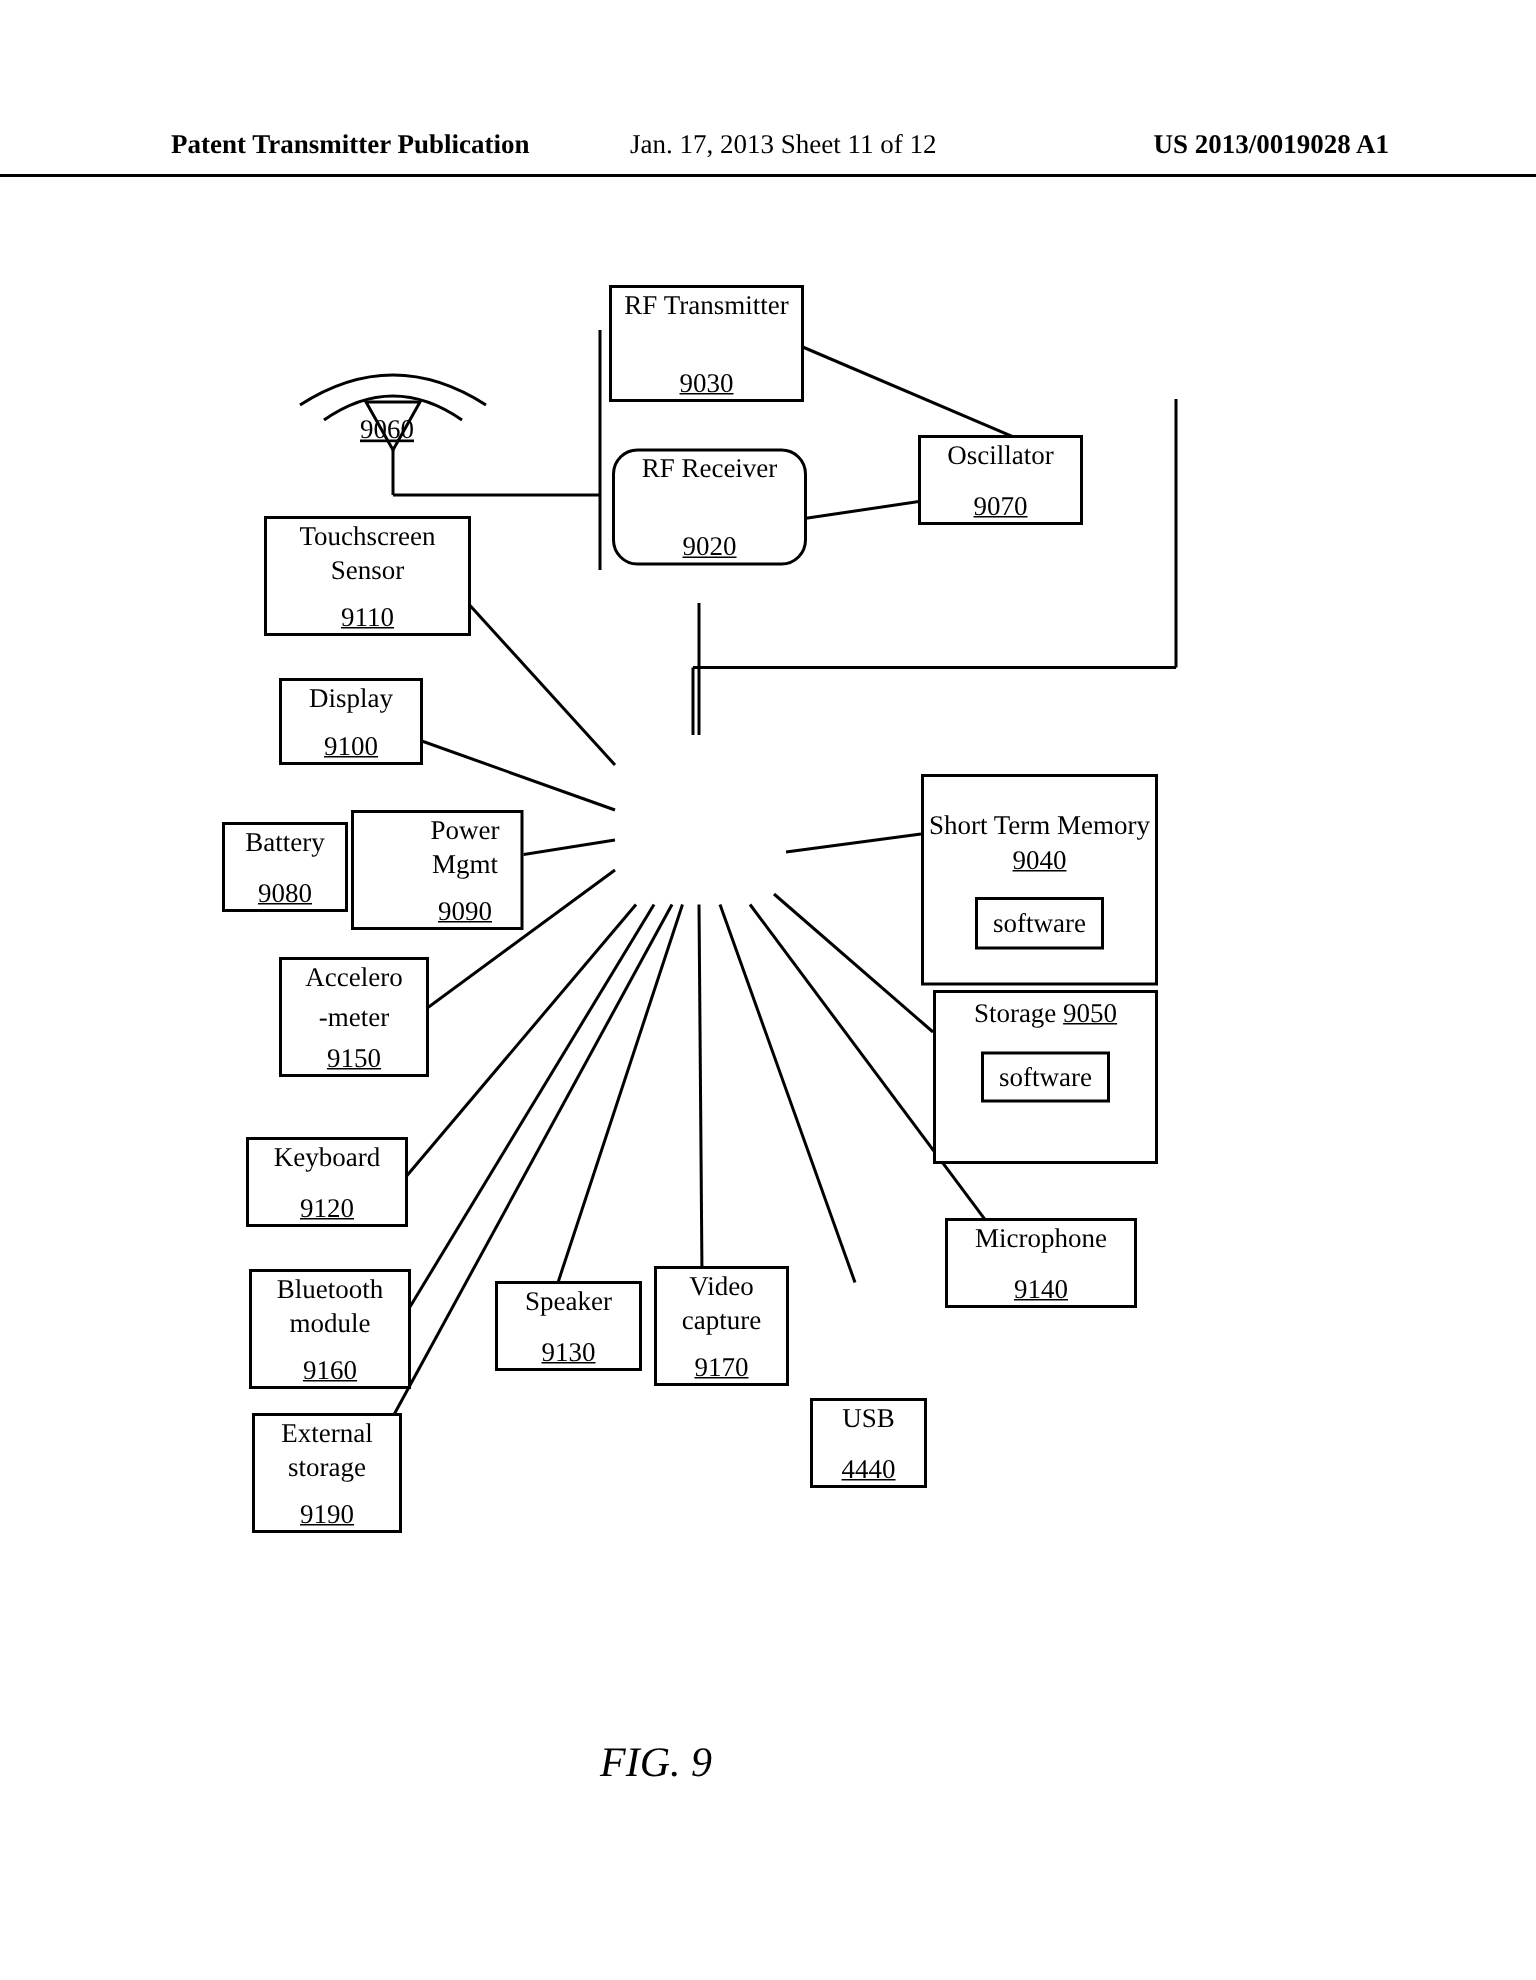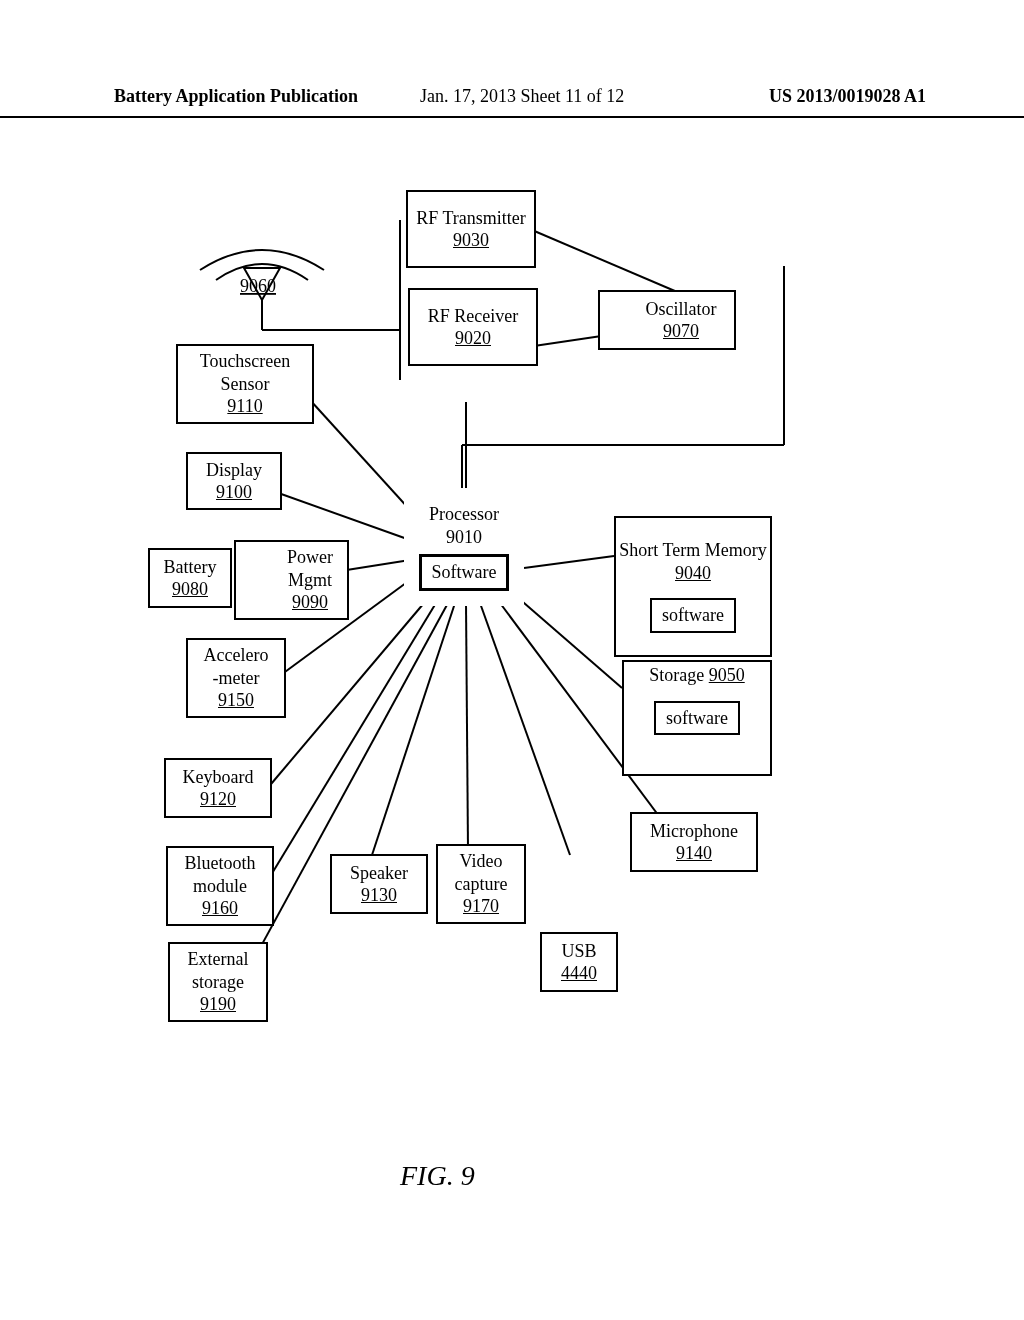--- a/index.html
+++ b/index.html
@@ -46,21 +46,21 @@
   }
   .box {
     position: absolute;
     border: 2px solid #000;
     background: #fff;
     text-align: center;
     font-size: 18px;
     line-height: 1.25;
     display: flex;
     flex-direction: column;
-    justify-content: center;
+    justify-content: space-between;
     align-items: center;
   }
   .box .u { text-decoration: underline; }
   .box-nb { border: none; }
   .fig-caption {
     position: absolute;
     left: 400px;
     top: 1160px;
     font-style: italic;
     font-size: 28px;
@@ -76,21 +76,21 @@
     margin-top: 6px;
     font-size: 18px;
   }
 </style>
 </head>
 <body>
 
 <div class="page">
 
   <div class="header">
-    <span class="header-left">Battery Application Publication</span>
+    <span class="header-left">Patent Transmitter Publication</span>
     <span class="header-mid">Jan. 17, 2013  Sheet 11 of 12</span>
     <span class="header-right">US 2013/0019028 A1</span>
   </div>
 
   <svg class="diagram" width="1024" height="1320">
     <g stroke="#000" stroke-width="2" fill="none">
 
       <path d="M 200 270 Q 262 230 324 270"></path>
       <path d="M 216 280 Q 262 248 308 280"></path>
 
@@ -140,26 +140,26 @@
     </g>
 
     <text x="240" y="292" font-family="Times New Roman" font-size="18" text-decoration="underline">9060</text>
   </svg>
 
   <div class="box" style="left:406px; top:190px; width:126px; height:74px;">
     <span>RF Transmitter</span>
     <span class="u">9030</span>
   </div>
 
-  <div class="box" style="left:408px; top:288px; width:126px; height:74px;">
+  <div class="box" style="left:408px; top:299px; width:126px; height:74px;border-radius:17px;">
     <span>RF Receiver</span>
     <span class="u">9020</span>
   </div>
 
-  <div class="box" style="left:598px; top:290px; width:106px; height:56px;padding-left:28px;">
+  <div class="box" style="left:612px; top:290px; width:106px; height:56px;">
     <span>Oscillator</span>
     <span class="u">9070</span>
   </div>
 
   <div class="box" style="left:176px; top:344px; width:134px; height:76px;">
     <span>Touchscreen Sensor</span>
     <span class="u">9110</span>
   </div>
 
   <div class="box" style="left:186px; top:452px; width:92px; height:54px;">
@@ -211,25 +211,20 @@
   <div class="box" style="left:540px; top:900px; width:74px; height:56px;margin-top:32px;">
     <span>USB</span>
     <span class="u">4440</span>
   </div>
 
   <div class="box" style="left:630px; top:812px; width:124px; height:56px;">
     <span>Microphone</span>
     <span class="u">9140</span>
   </div>
 
-  <div class="box box-nb" style="left:404px; top:488px; width:120px; height:118px;">
-    <span>Processor</span>
-    <span>9010</span>
-    <div class="inner-box" style="border-width:3px;">Software</div>
-  </div>
 
   <div class="box" style="left:614px; top:516px; width:154px; height:116px; justify-content:flex-start; padding-top:21px;">
     <div style="text-align:center;">
       <span>Short Term Memory</span>
       <span style="text-decoration:underline;">9040</span>
     </div>
     <div class="inner-box" style="margin-top:14px;">software</div>
   </div>
 
   <div class="box" style="left:622px; top:660px; width:146px; height:110px; justify-content:flex-start; padding-top:2px;">

